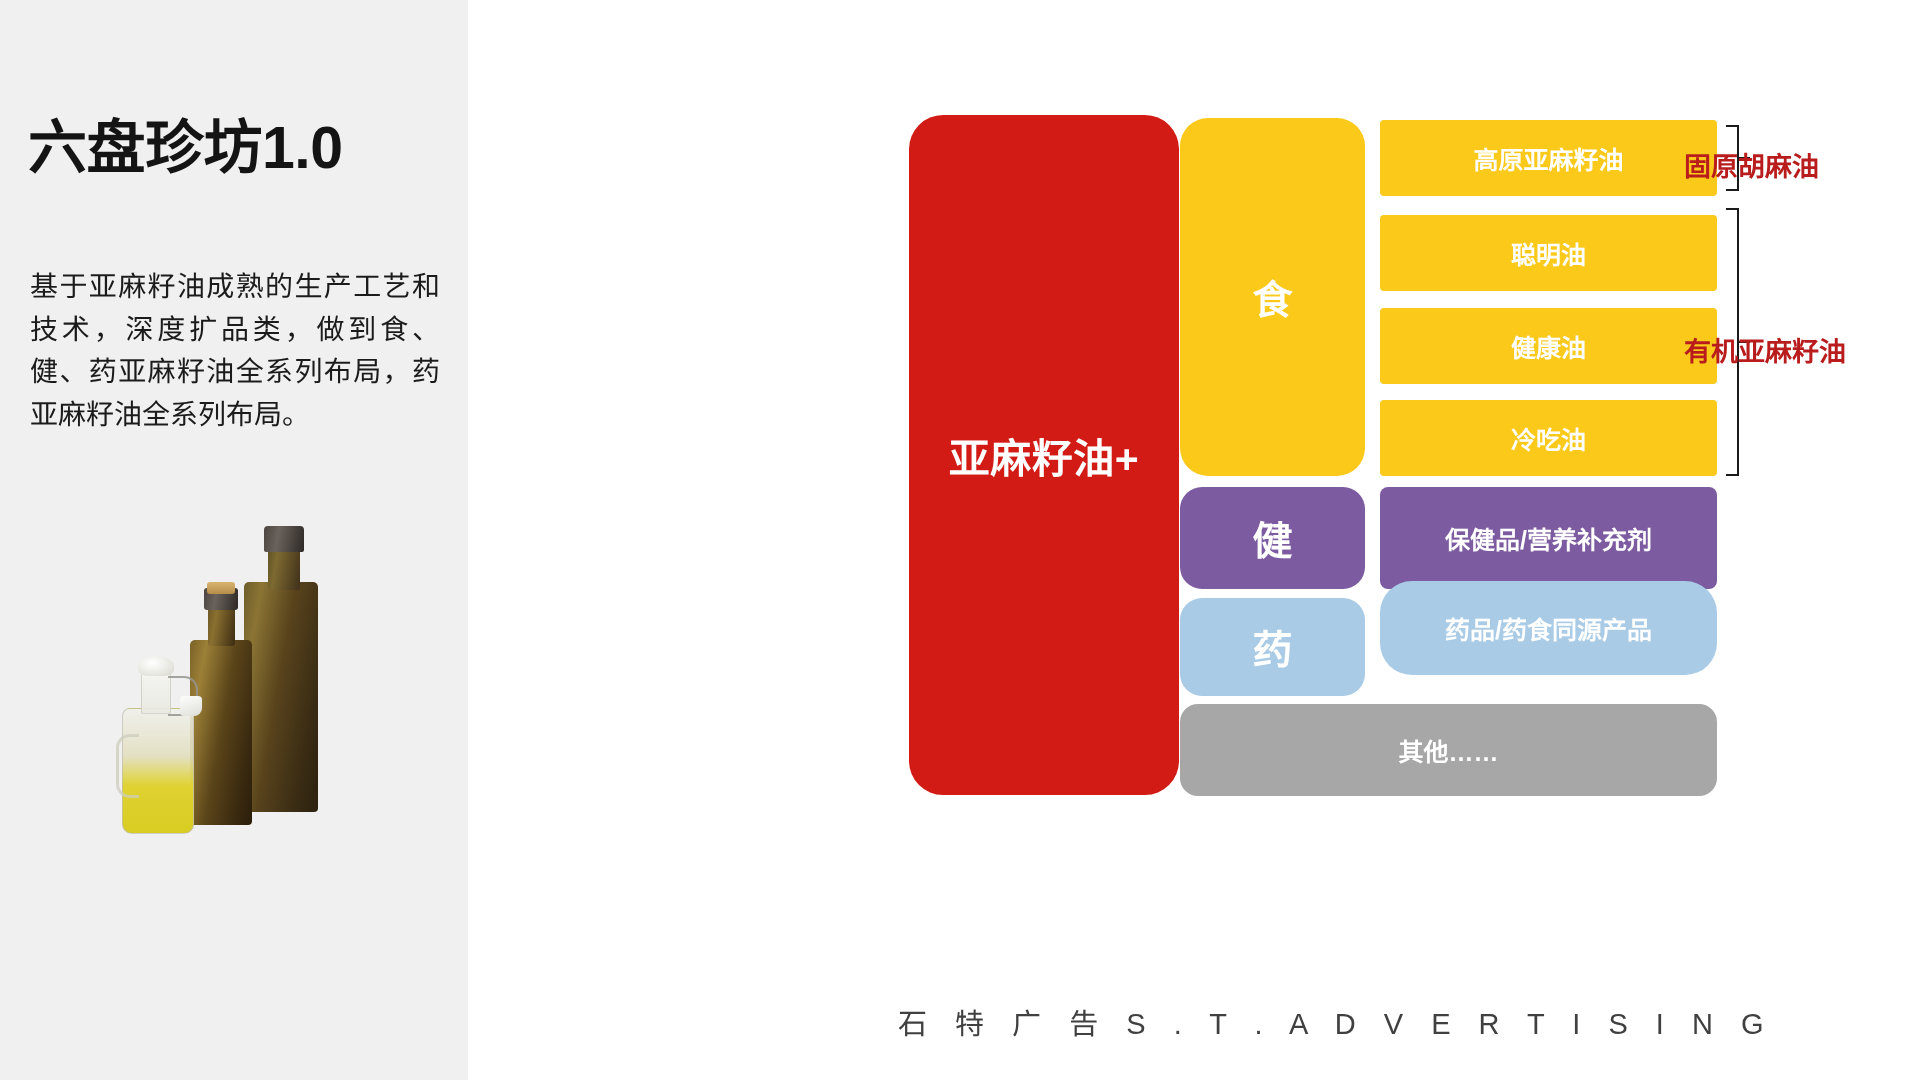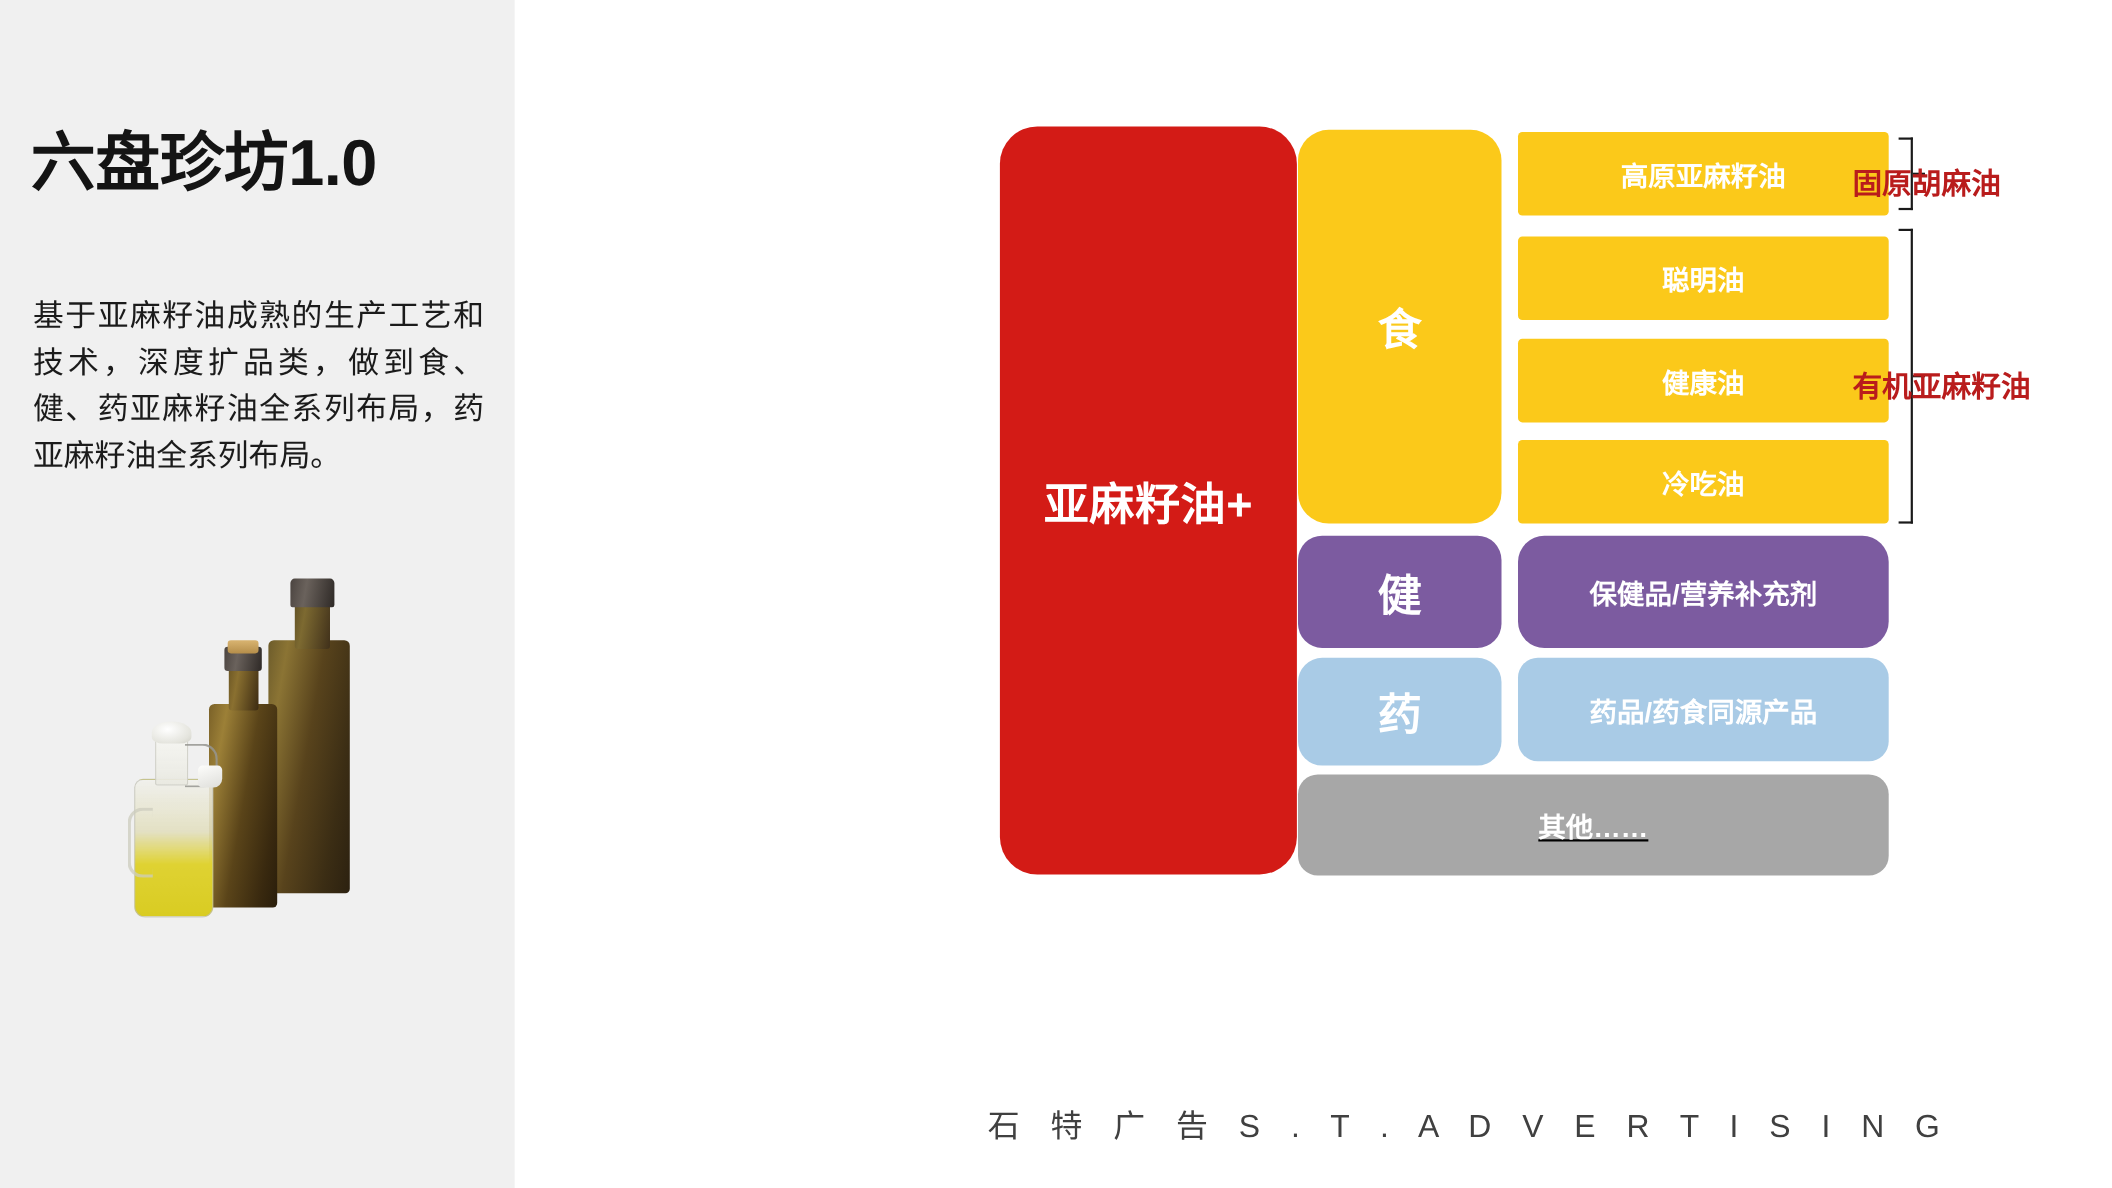--- a/index.html
+++ b/index.html
@@ -260,23 +260,23 @@
     color: #ffffff;
     font-size: 25px;
     font-weight: 700;
     white-space: nowrap;
   }
   .prod-y { background: #fbc91a; height: 76px; }
   .prod-1 { top: 120px; }
   .prod-2 { top: 215px; }
   .prod-3 { top: 308px; }
   .prod-4 { top: 400px; justify-content: center; }
-  .prod-purple { top: 487px; height: 102px; background: #7c5ba0; border-radius: 24px; }
-  .prod-blue   { top: 598px; height: 94px;  background: #a9cbe6; border-radius: 18px; }
-  .prod-gray   { top: 704px; height: 92px;  background: #a7a7a7; border-radius: 18px; text-decoration: underline; }
+  .prod-purple { top: 487px; height: 102px; background: #7c5ba0; border-radius: 8px; }
+  .prod-blue   { top: 581px; height: 94px;  background: #a9cbe6; border-radius: 32px; }
+  .prod-gray   { top: 704px; height: 92px;  background: #a7a7a7; border-radius: 18px; }
   .prod-gray   { left: 712px; width: 537px; }
 
   
   .bracket {
     position: absolute;
     left: 1258px;
     width: 13px;
     border: 2px solid #1a1a1a;
     border-left: none;
     box-sizing: border-box;

